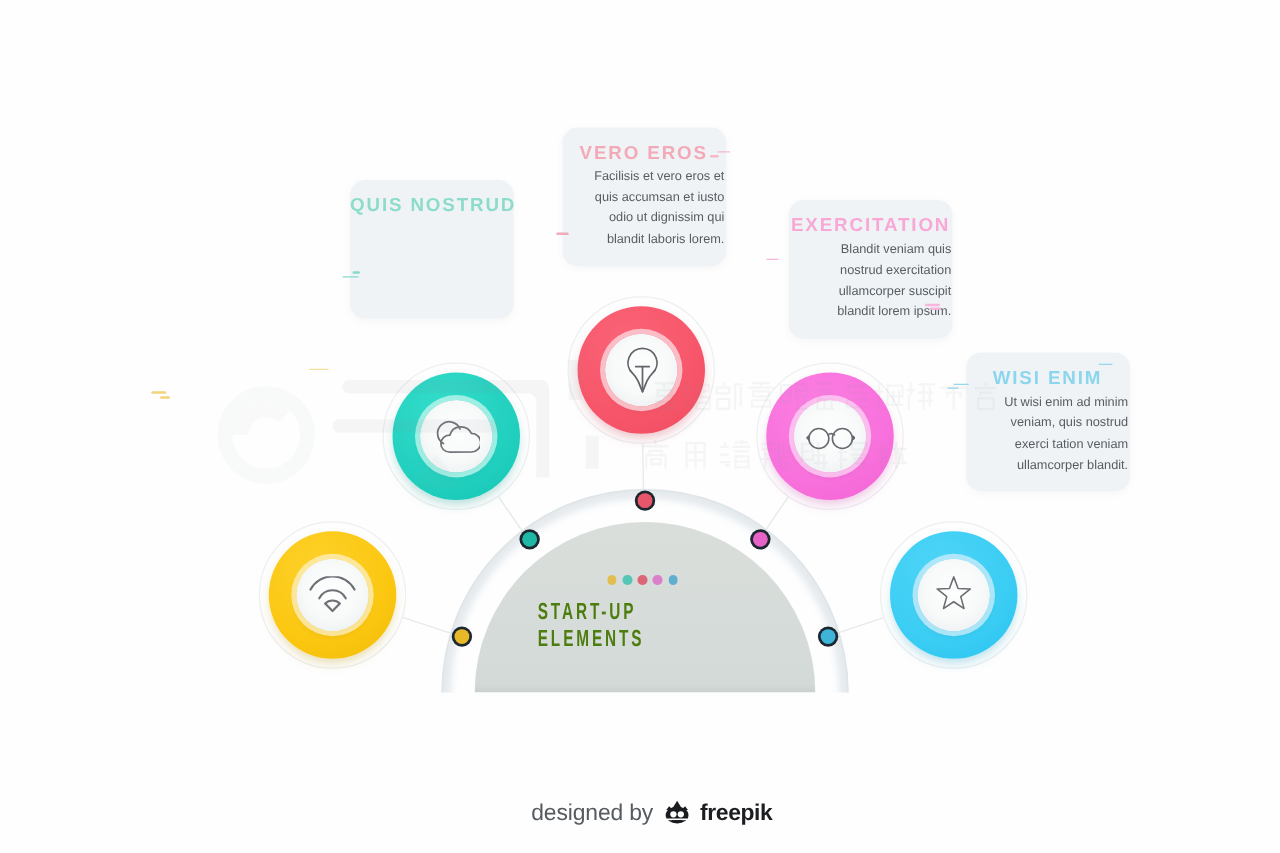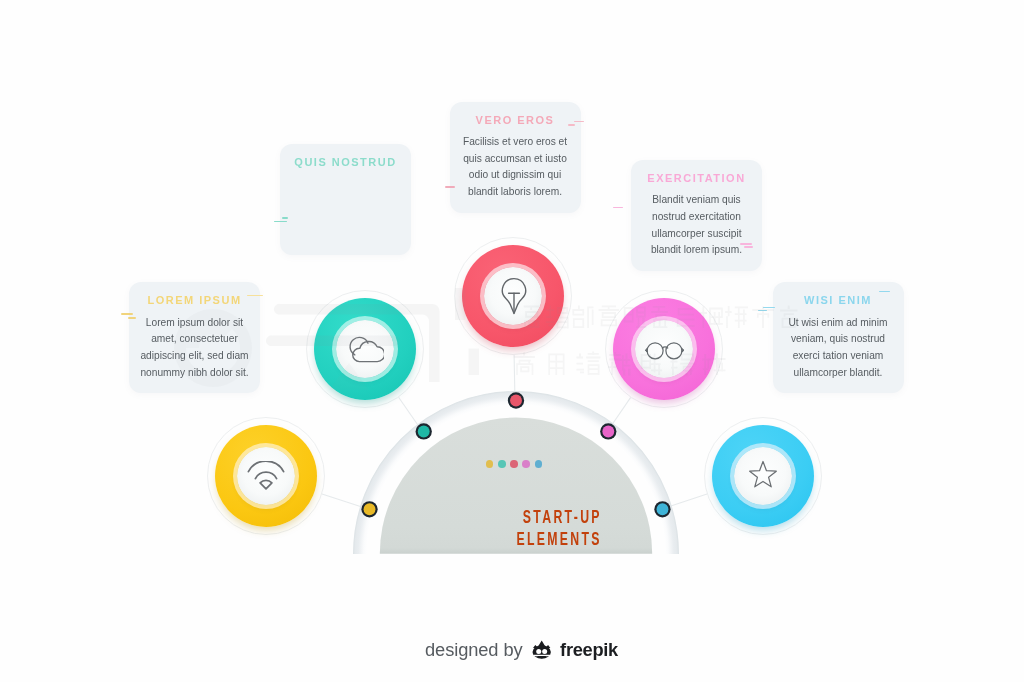--- a/index.html
+++ b/index.html
@@ -6,23 +6,23 @@
   html,body{margin:0;padding:0;}
   body{width:1024px;height:682px;overflow:hidden;background:#ffffff;
        font-family:"Liberation Sans",sans-serif;-webkit-font-smoothing:antialiased;}
   #stage{position:relative;width:1024px;height:682px;background:#fefefe;overflow:hidden;}
 
   
   .card{position:absolute;width:131px;height:111px;border-radius:12px;
         background:#eff3f6;box-sizing:border-box;padding:0;
         box-shadow:0 2px 6px rgba(120,135,150,.055);}
   .card .hd{position:absolute;left:0;right:0;top:12px;text-align:center;
-            font-size:11px;font-weight:700;letter-spacing:1.5px;
+            font-size:15px;font-weight:700;letter-spacing:1.5px;
             font-family:"Liberation Sans",sans-serif;white-space:nowrap;}
-  .card .bd{position:absolute;left:1px;right:1px;top:32.3px;text-align:center;
+  .card .bd{position:absolute;left:1px;right:1px;top:32.3px;text-align:right;
             font-size:10.2px;color:#565c61;font-weight:400;}
   .card .bd div{line-height:16.7px;white-space:nowrap;}
 
   
   .dash{position:absolute;height:1.7px;border-radius:1px;opacity:.92;}
 
   
   .node{position:absolute;width:118px;height:118px;}
   .node .halo{position:absolute;left:0;top:0;width:118px;height:118px;border-radius:50%;
               border:1px solid #edeff0;box-sizing:border-box;}
@@ -34,22 +34,22 @@
   .r-blue  {background:radial-gradient(circle at 38% 28%,#4dd4f7 0%,#3bcdf4 60%,#28c3ef 100%);box-shadow:0 5px 9px -2px rgba(28,152,194,.34);}
   .node .inner{position:absolute;left:30px;top:30px;width:58px;height:58px;border-radius:50%;
                background:radial-gradient(circle at 50% 44%,#fdfefe 0%,#f8fafa 52%,#e7ebec 100%);
                display:flex;align-items:center;justify-content:center;}
   .n-yellow .inner{box-shadow:0 0 0 4px rgba(255,240,196,.75),0 3px 6px rgba(90,75,20,.15);}
   .n-teal   .inner{box-shadow:0 0 0 4px rgba(186,244,236,.82),0 3px 6px rgba(20,90,82,.15);}
   .n-red    .inner{box-shadow:0 0 0 4px rgba(253,211,217,.82),0 3px 6px rgba(110,35,45,.15);}
   .n-pink   .inner{box-shadow:0 0 0 4px rgba(253,209,242,.80),0 3px 6px rgba(110,30,90,.15);}
   .n-blue   .inner{box-shadow:0 0 0 4px rgba(196,236,250,.82),0 3px 6px rgba(20,90,115,.15);}
   .node .inner svg{display:block;}
-  #title{position:absolute;text-align:right;color:#c2410c;
-         font-family:"Liberation Sans",sans-serif;font-weight:700;margin-top:28px;}
+  #title{position:absolute;text-align:left;color:#4d7c0f;
+         font-family:"Liberation Sans",sans-serif;font-weight:700;}
   #title div{font-size:18.6px;letter-spacing:3.5px;line-height:21.8px;
              transform:scaleX(0.66);transform-origin:50% 50%;}
 
   
   #footer{position:absolute;left:0;right:0;top:639px;text-align:center;
           font-size:18.3px;color:#3f4246;font-family:"Liberation Sans",sans-serif;
           letter-spacing:-0.1px;margin-left:19px;}
   #footer .fb{font-weight:700;color:#1c1e21;letter-spacing:-0.3px;}
   #footer .fl{font-weight:400;color:#565b60;}
 </style>
@@ -98,29 +98,20 @@
         <circle cx="423.71" cy="431.47" r="5.95" fill="#1FB8A6"></circle>
         <circle cx="516.00" cy="400.50" r="8.15" fill="#1d2730"></circle>
         <circle cx="516.00" cy="400.50" r="5.95" fill="#E8566A"></circle>
         <circle cx="608.29" cy="431.47" r="8.15" fill="#1d2730"></circle>
         <circle cx="608.29" cy="431.47" r="5.95" fill="#E763C8"></circle>
         <circle cx="662.47" cy="509.28" r="8.15" fill="#1d2730"></circle>
         <circle cx="662.47" cy="509.28" r="5.95" fill="#3EB4D8"></circle>
       </g>
   </svg>
 
-  <div class="card" style="left:129px;top:282.3px;">
-    <div class="hd" style="color:#F3D679">LOREM IPSUM</div>
-    <div class="bd">
-      <div>Lorem ipsum dolor sit</div>
-      <div>amet, consectetuer</div>
-      <div>adipiscing elit, sed diam</div>
-      <div>nonummy nibh dolor sit.</div>
-    </div>
-  </div>
   <div class="card" style="left:280px;top:144px;">
     <div class="hd" style="color:#8CDCCB">QUIS NOSTRUD</div>
   </div>
   <div class="card" style="left:449.5px;top:101.5px;">
     <div class="hd" style="color:#F4A9B8">VERO EROS</div>
     <div class="bd">
       <div>Facilisis et vero eros et</div>
       <div>quis accumsan et iusto</div>
       <div>odio ut dignissim qui</div>
       <div>blandit laboris lorem.</div>

